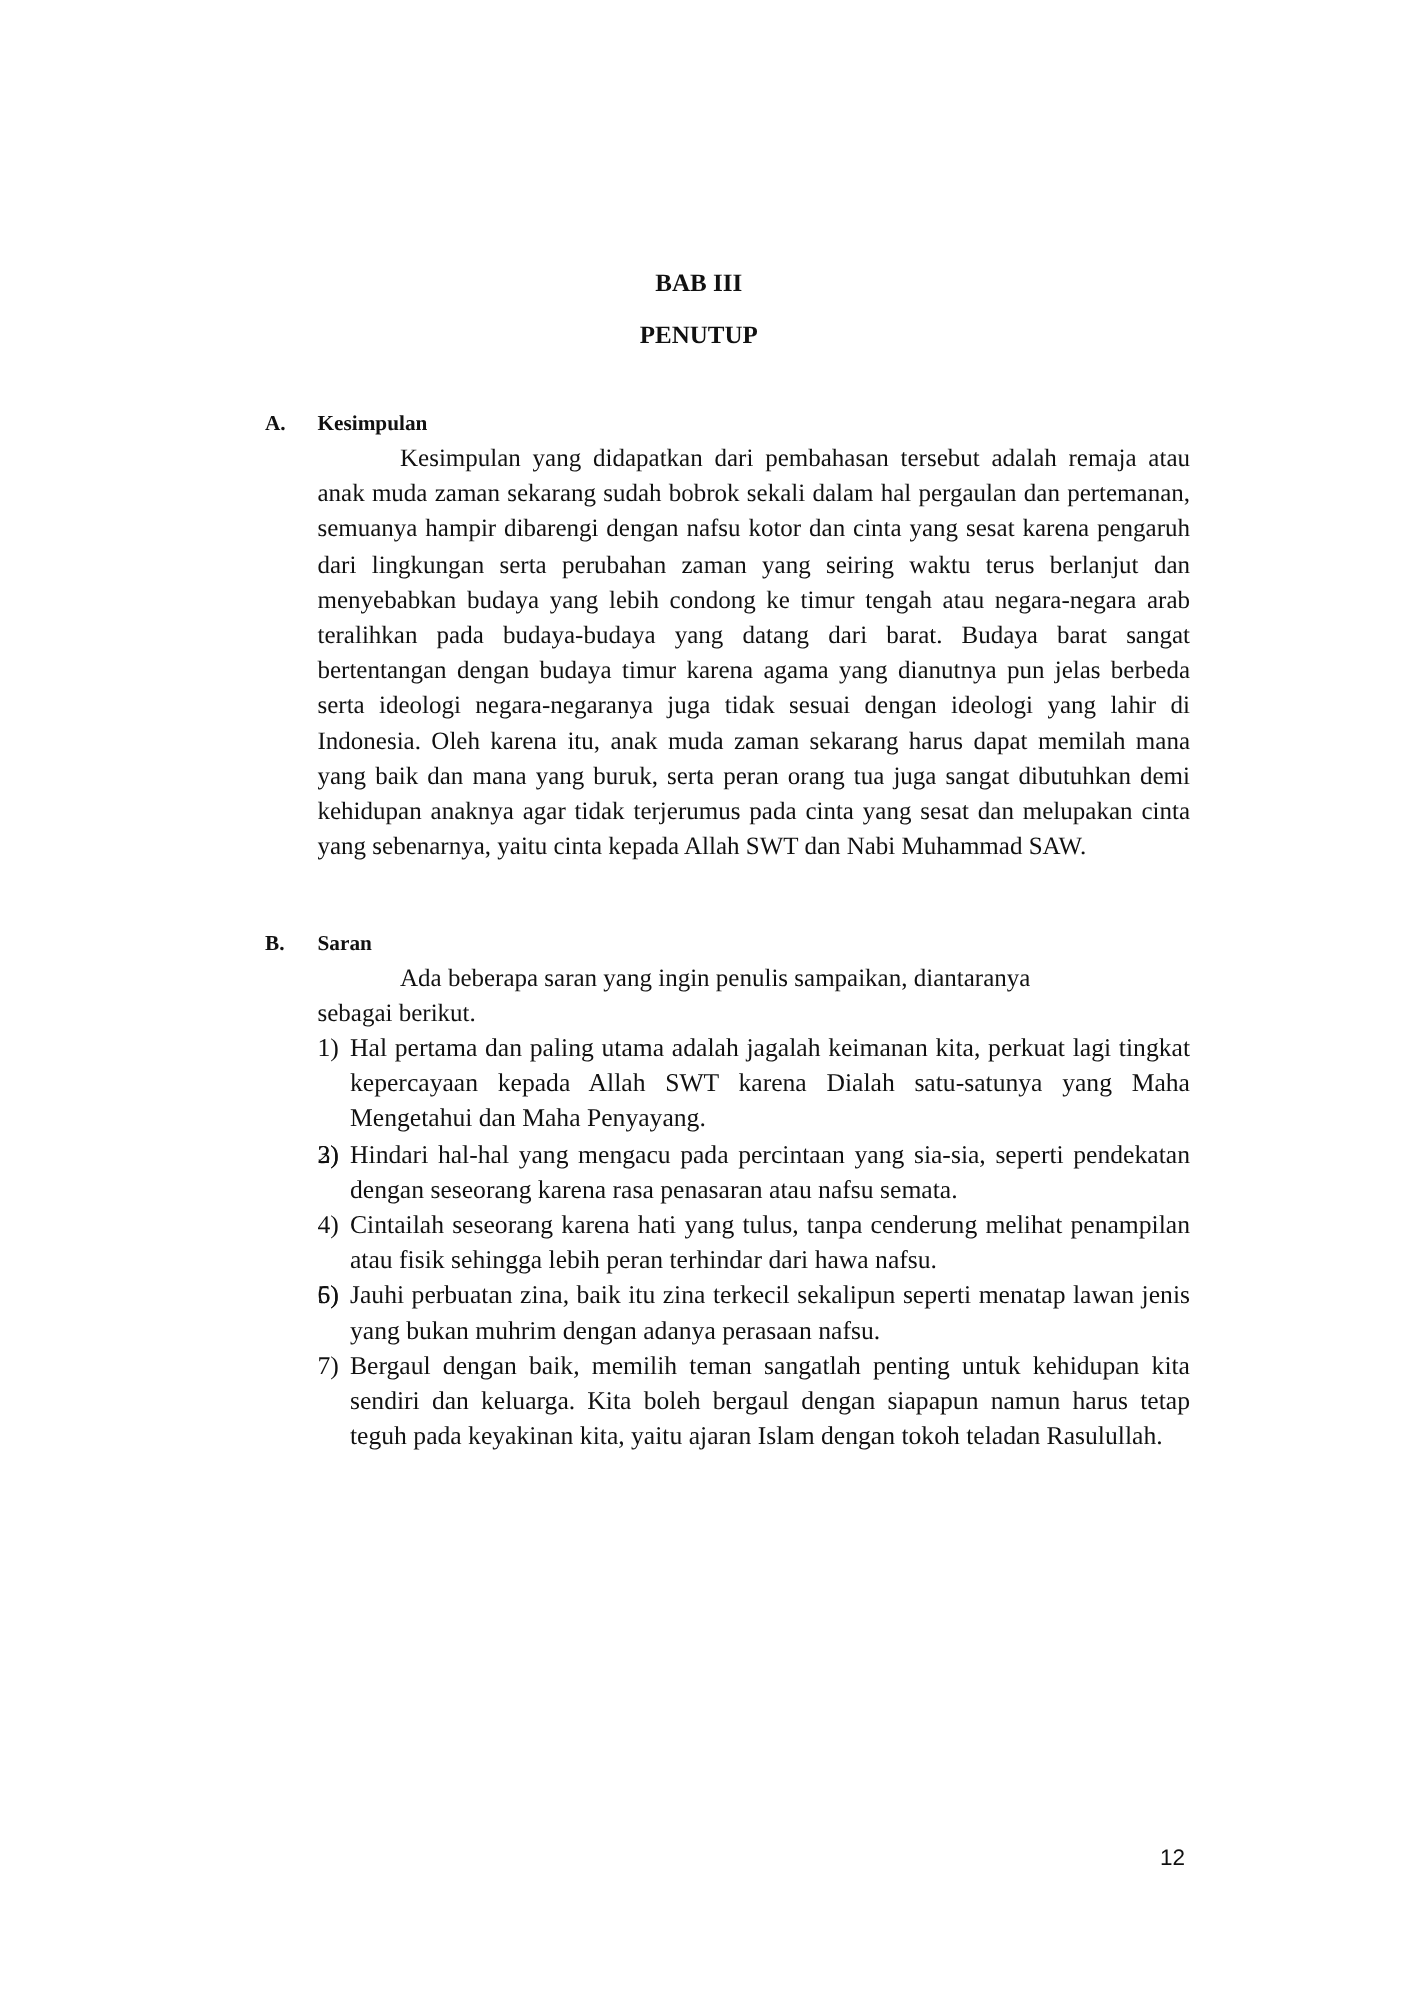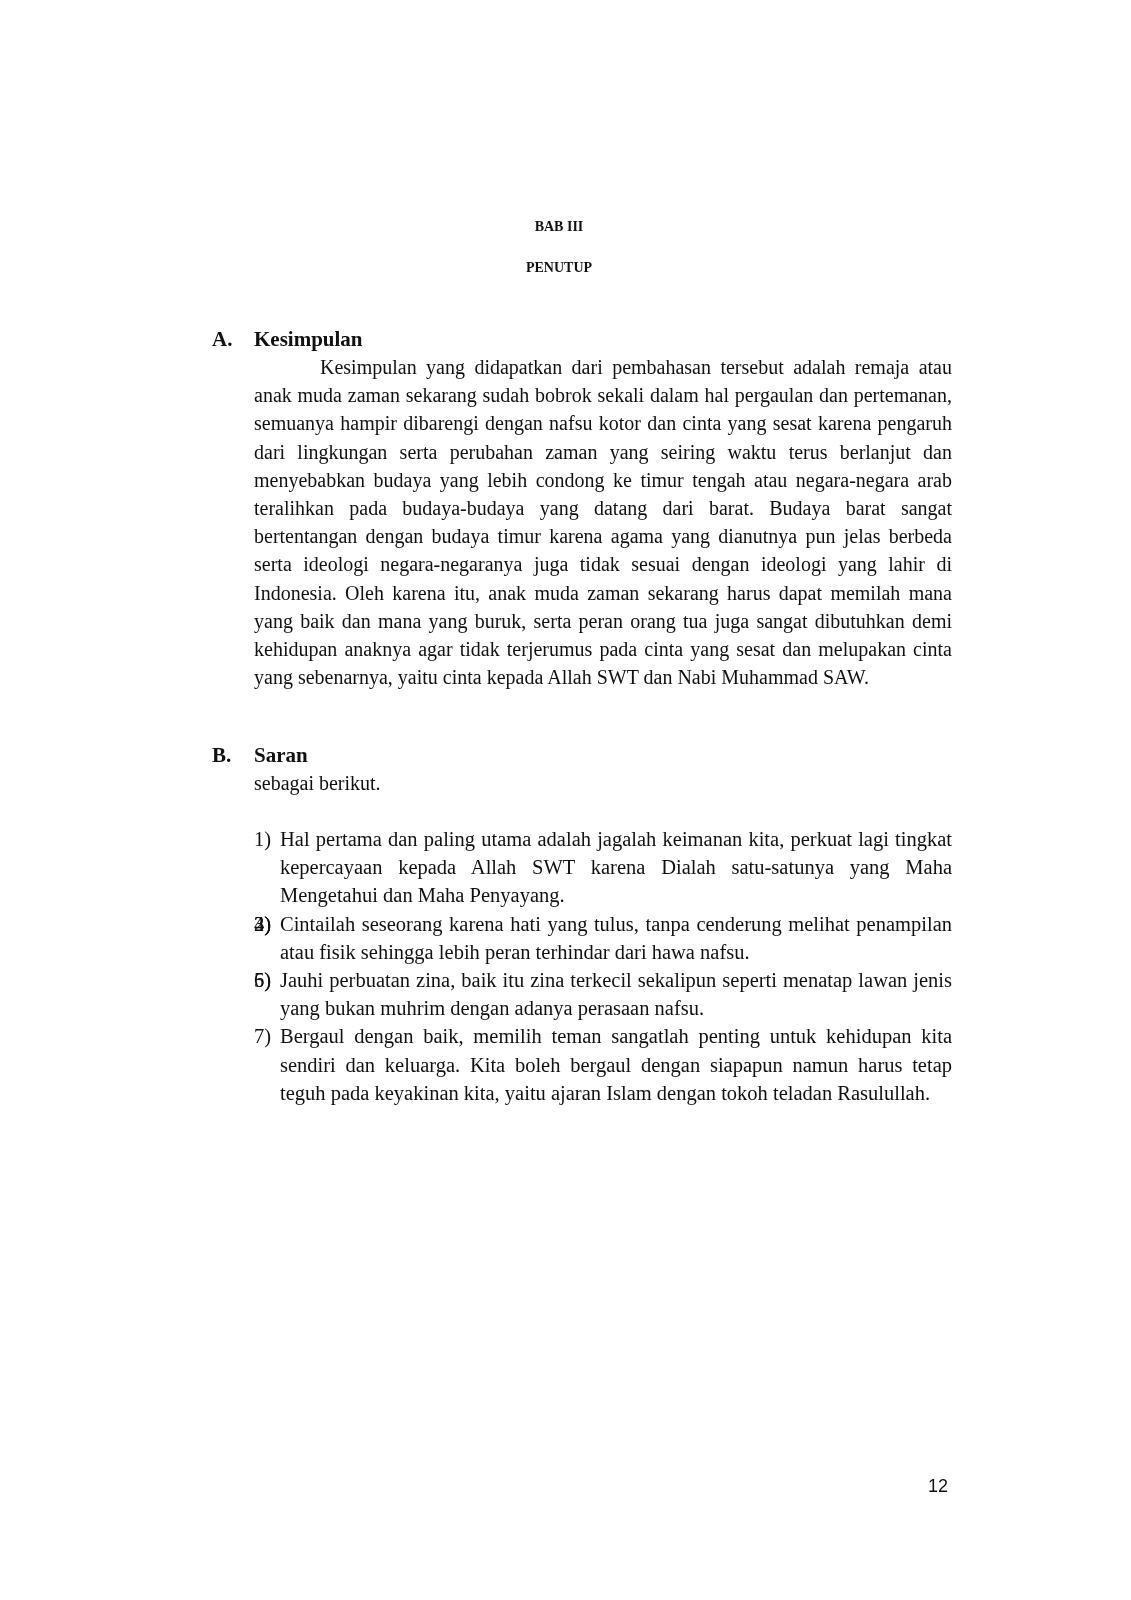--- a/index.html
+++ b/index.html
@@ -1,23 +1,23 @@
 <!DOCTYPE html>
 <html><head>
 <meta charset="utf-8">
 <style>
   html, body { margin: 0; padding: 0; background: #ffffff; }
   body { width: 1131px; height: 1600px; position: relative; overflow: hidden;
          font-family: "Liberation Serif", serif; color: #111; }
   .page { position: absolute; left: 0; top: 0; width: 1131px; height: 1600px; }
   .chapter { position: absolute; left: 0; width: 1118px; text-align: center;
-             font-weight: bold; font-size: 14px; line-height: 28px; }
+             font-weight: bold; font-size: 20px; line-height: 28px; }
   .chapter.l1 { top: 213px; }
   .chapter.l2 { top: 254px; }
-  .section-head { position: absolute; left: 212px; font-weight: bold; font-size: 21px; line-height: 28px; }
+  .section-head { position: absolute; left: 212px; font-weight: bold; font-size: 17px; line-height: 28px; }
   .section-head .letter { display: inline-block; width: 42px; }
   .para { position: absolute; left: 254px; width: 698px; font-size: 20px; line-height: 28.2px;
           text-align: justify; }
   .para .indent { display: inline-block; width: 66px; }
   .list { position: absolute; left: 254px; width: 698px; margin: 0; padding: 0; list-style: none;
           font-size: 20.5px; line-height: 28.2px; }
   .list li { position: relative; padding-left: 26px; text-align: justify; }
   .list li .num { position: absolute; left: 0; top: 0; }
   .pagenum { position: absolute; left: 928px; top: 1476px; font-family: "Liberation Sans", sans-serif;
              font-size: 18px; text-align: center; }
@@ -34,27 +34,28 @@
     <span class="letter">A.</span><span>Kesimpulan</span>
   </div>
   <div class="para" style="top:353px;">
     <span class="indent"></span><span>Kesimpulan yang didapatkan dari pembahasan tersebut adalah remaja atau anak muda zaman sekarang sudah bobrok sekali dalam hal pergaulan dan pertemanan, semuanya hampir dibarengi dengan nafsu kotor dan cinta yang sesat karena pengaruh dari lingkungan serta perubahan zaman yang seiring waktu terus berlanjut dan menyebabkan budaya yang lebih condong ke timur tengah atau negara-negara arab teralihkan pada budaya-budaya yang datang dari barat. Budaya barat sangat bertentangan dengan budaya timur karena agama yang dianutnya pun jelas berbeda serta ideologi negara-negaranya juga tidak sesuai dengan ideologi yang lahir di Indonesia. Oleh karena itu, anak muda zaman sekarang harus dapat memilah mana yang baik dan mana yang buruk, serta peran orang tua juga sangat dibutuhkan demi kehidupan anaknya agar tidak terjerumus pada cinta yang sesat dan melupakan cinta yang sebenarnya, yaitu cinta kepada Allah SWT dan Nabi Muhammad SAW.</span>
   </div>
 
   <div class="section-head" style="top:741px;">
     <span class="letter">B.</span><span>Saran</span>
   </div>
   <div class="para" style="top:769px; text-align:left;">
+    <div><span class="indent"></span><span>Ada beberapa saran yang ingin penulis sampaikan, diantaranya</span></div>
     <div>sebagai berikut.</div>
   </div>
 
   <ul class="list" style="top:825px;">
     <li><span class="num">1)</span><span>Hal pertama dan paling utama adalah jagalah keimanan kita, perkuat lagi tingkat kepercayaan kepada Allah SWT karena Dialah satu-satunya yang Maha Mengetahui dan Maha Penyayang.</span></li>
     <li><span class="num">2)</span></li>
-    <li><span class="num">3)</span></li>
+    <li><span class="num">3)</span><span>Hindari hal-hal yang mengacu pada percintaan yang sia-sia, seperti pendekatan dengan seseorang karena rasa penasaran atau nafsu semata.</span></li>
     <li><span class="num">4)</span><span>Cintailah seseorang karena hati yang tulus, tanpa cenderung melihat penampilan atau fisik sehingga lebih peran terhindar dari hawa nafsu.</span></li>
     <li><span class="num">5)</span></li>
     <li><span class="num">6)</span><span>Jauhi perbuatan zina, baik itu zina terkecil sekalipun seperti menatap lawan jenis yang bukan muhrim dengan adanya perasaan nafsu.</span></li>
     <li><span class="num">7)</span><span>Bergaul dengan baik, memilih teman sangatlah penting untuk kehidupan kita sendiri dan keluarga. Kita boleh bergaul dengan siapapun namun harus tetap teguh pada keyakinan kita, yaitu ajaran Islam dengan tokoh teladan Rasulullah.</span></li>
   </ul>
 
   <div class="pagenum">12</div>
 </div>
 
 </body></html>

